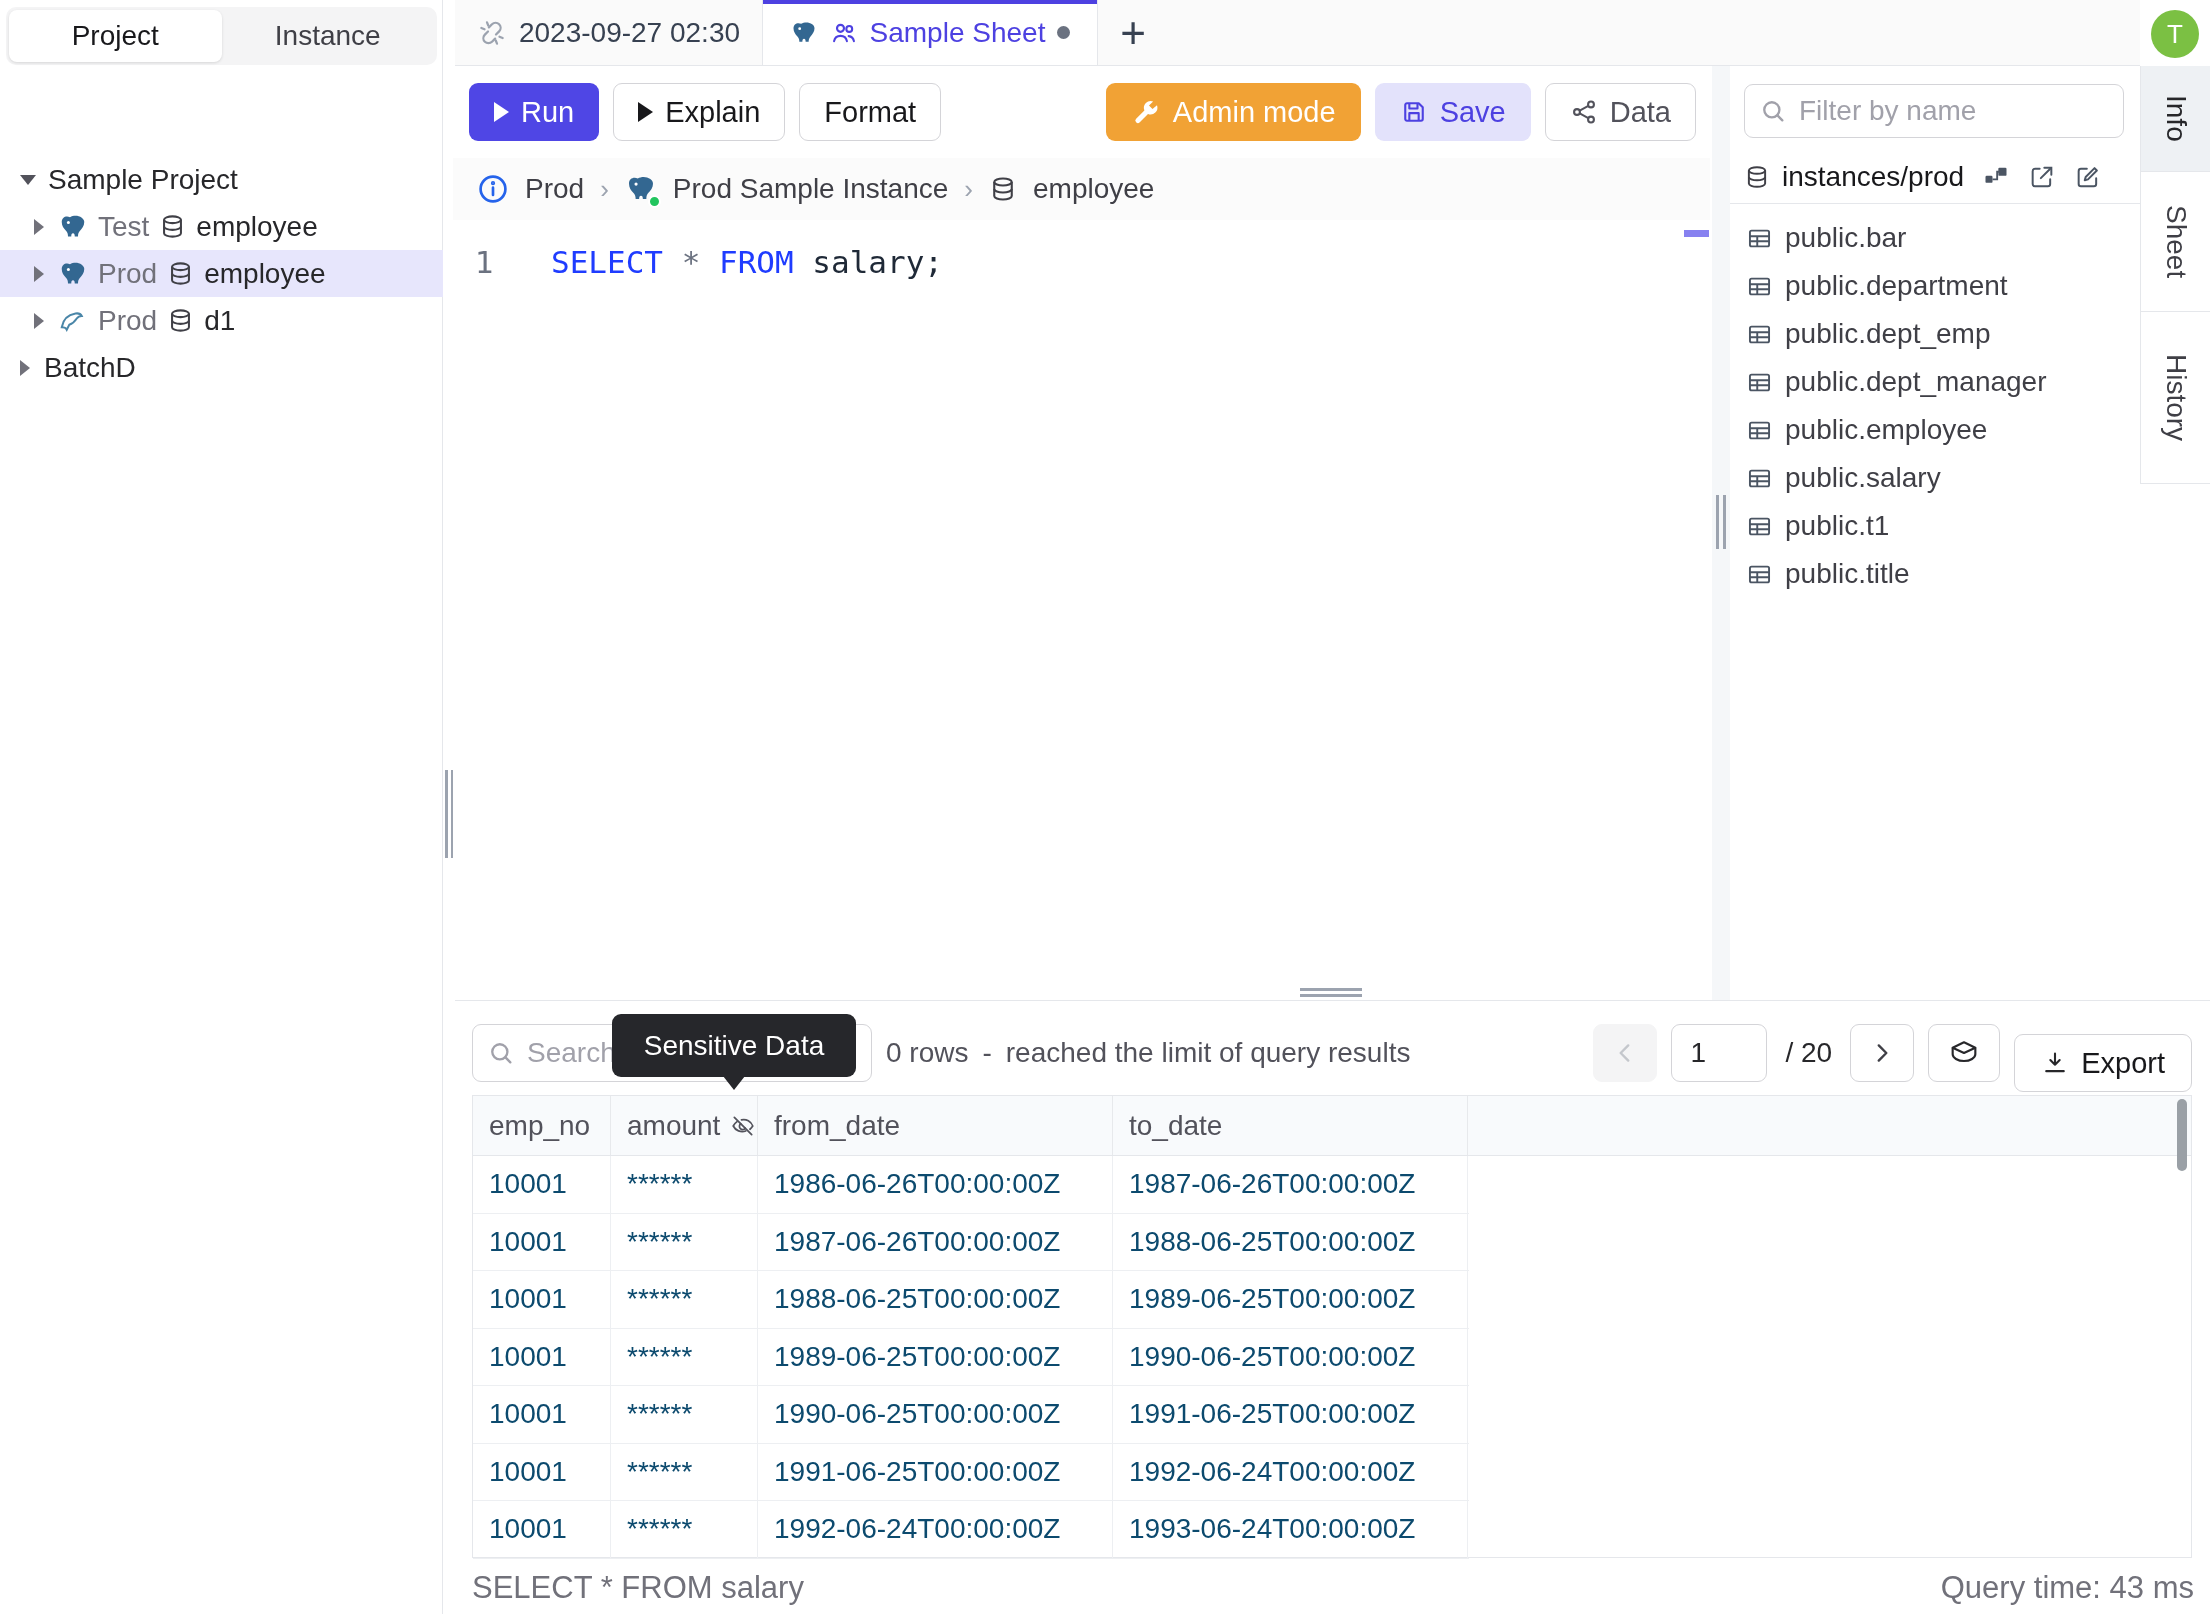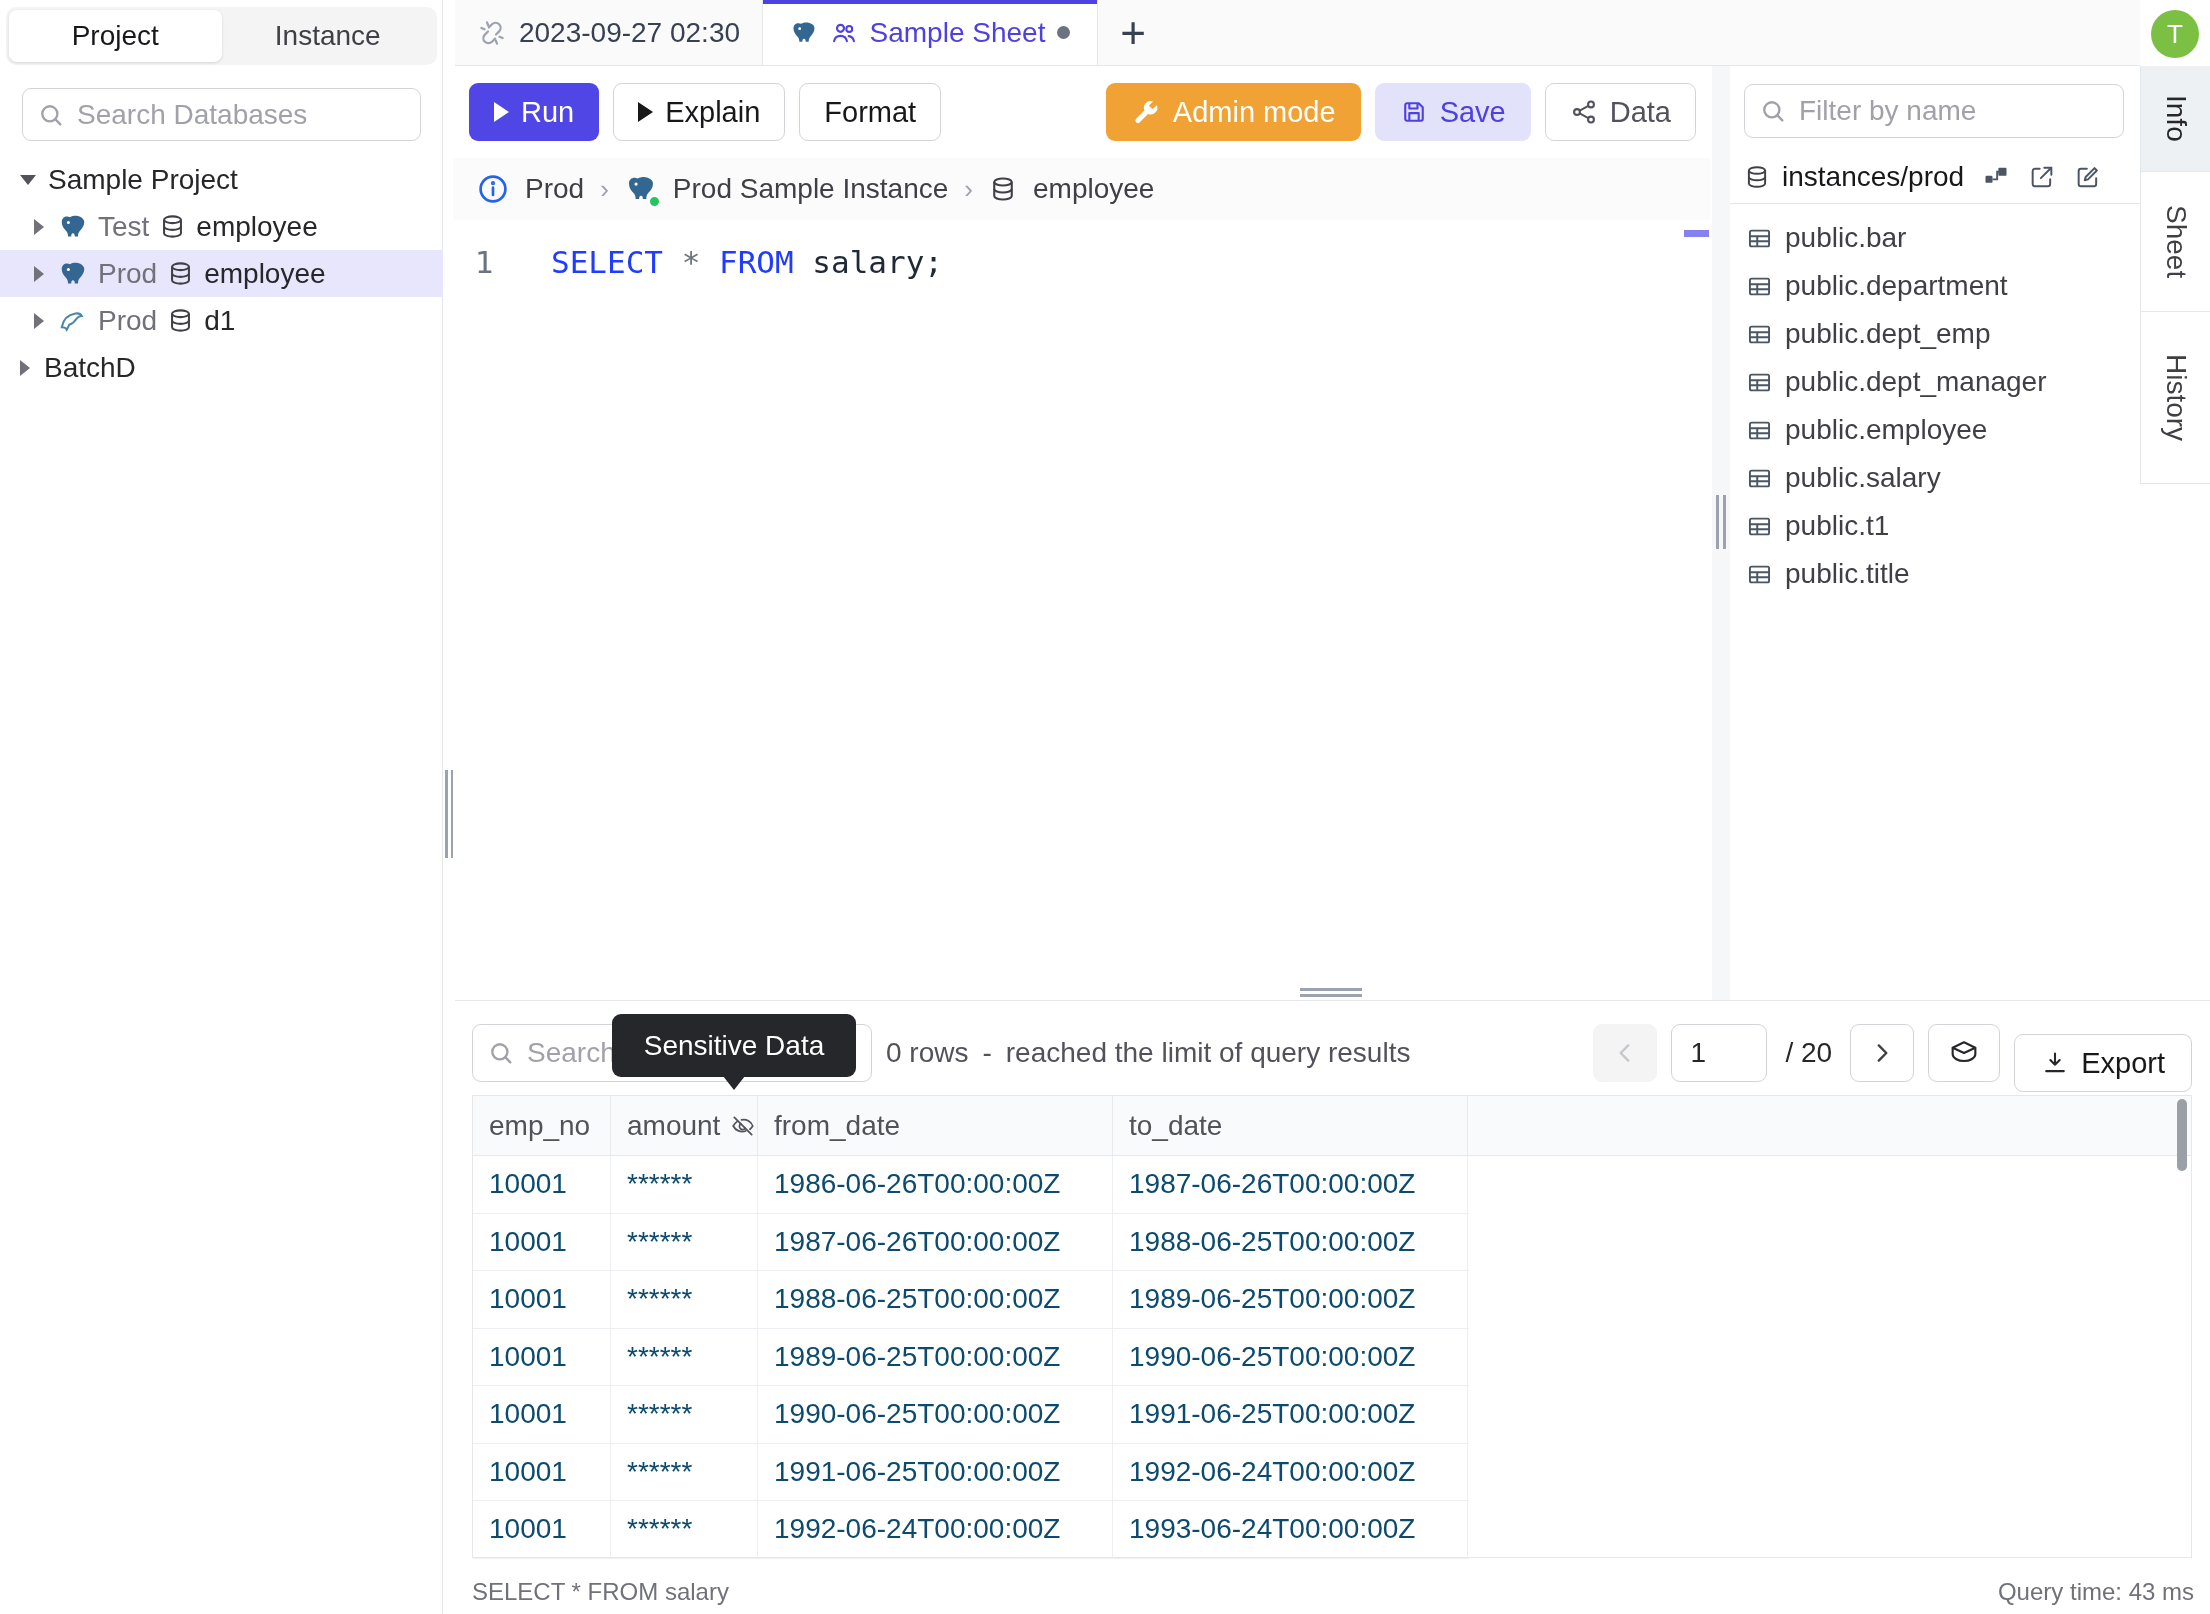--- a/index.html
+++ b/index.html
@@ -108,40 +108,31 @@
   .tooltip:after { content:""; position:absolute; left:50%; bottom:-13px; transform:translateX(-50%); border-left:11px solid transparent; border-right:11px solid transparent; border-top:14px solid #26272b; }
 
   .rtable { position:absolute; left:17px; top:94px; width:1720px; height:463px; border:1px solid #e5e7eb; background:#fff; }
   .thead { display:flex; height:60px; background:#f8fafc; border-bottom:1px solid #e5e7eb; }
   .th { display:flex; align-items:center; gap:10px; padding-left:16px; font-size:28px; color:#52525b; border-right:1px solid #e7e9ec; }
   .c0 { width:138px; } .c1 { width:147px; } .c2 { width:355px; } .c3 { width:355px; }
   .th-filler { flex:1; border-right:none; }
   .tr { display:flex; height:57.5px; width:996px; border-bottom:1px solid #edeff2; }
   .td { display:flex; align-items:center; padding-left:16px; font-size:28px; color:#0c4a6e; border-right:1px solid #edeff2; }
   .scroll-thumb { position:absolute; right:4px; top:3px; width:10px; height:72px; background:#9aa0a6; border-radius:5px; cursor:pointer; }
-  .status { position:absolute; left:17px; right:16px; bottom:8px; display:flex; justify-content:space-between; font-size:24px; color:#71717a; }
+  .status { position:absolute; left:17px; right:16px; bottom:8px; display:flex; justify-content:space-between; font-size:31px; color:#71717a; }
 </style>
 </head>
 <body>
 
 <div id="app">
 
   <div class="left-sidebar">
     <div class="seg">
       <div class="seg-btn active">Project</div>
       <div class="seg-btn">Instance</div>
-    </div>
-    <div class="search-box">
-      <span>
-          <svg width="28" height="28" viewBox="0 0 24 24" fill="none" stroke="#a1a1aa" stroke-width="2">
-            <circle cx="11" cy="11" r="6.5"></circle>
-            <path d="M15.8 15.8L20 20" stroke-linecap="round"></path>
-          </svg>
-        </span>
-      <input placeholder="Search Databases" style="">
     </div>
     <div class="tree">
       <div class="tree-row lvl0">
         <span class="caret-d"></span>
         <span class="proj-label">Sample Project</span>
       </div>
       <div class="tree-row lvl1">
         <span class="caret-r"></span>
         <span>
             <svg width="30" height="30" viewBox="0 0 24 24">

